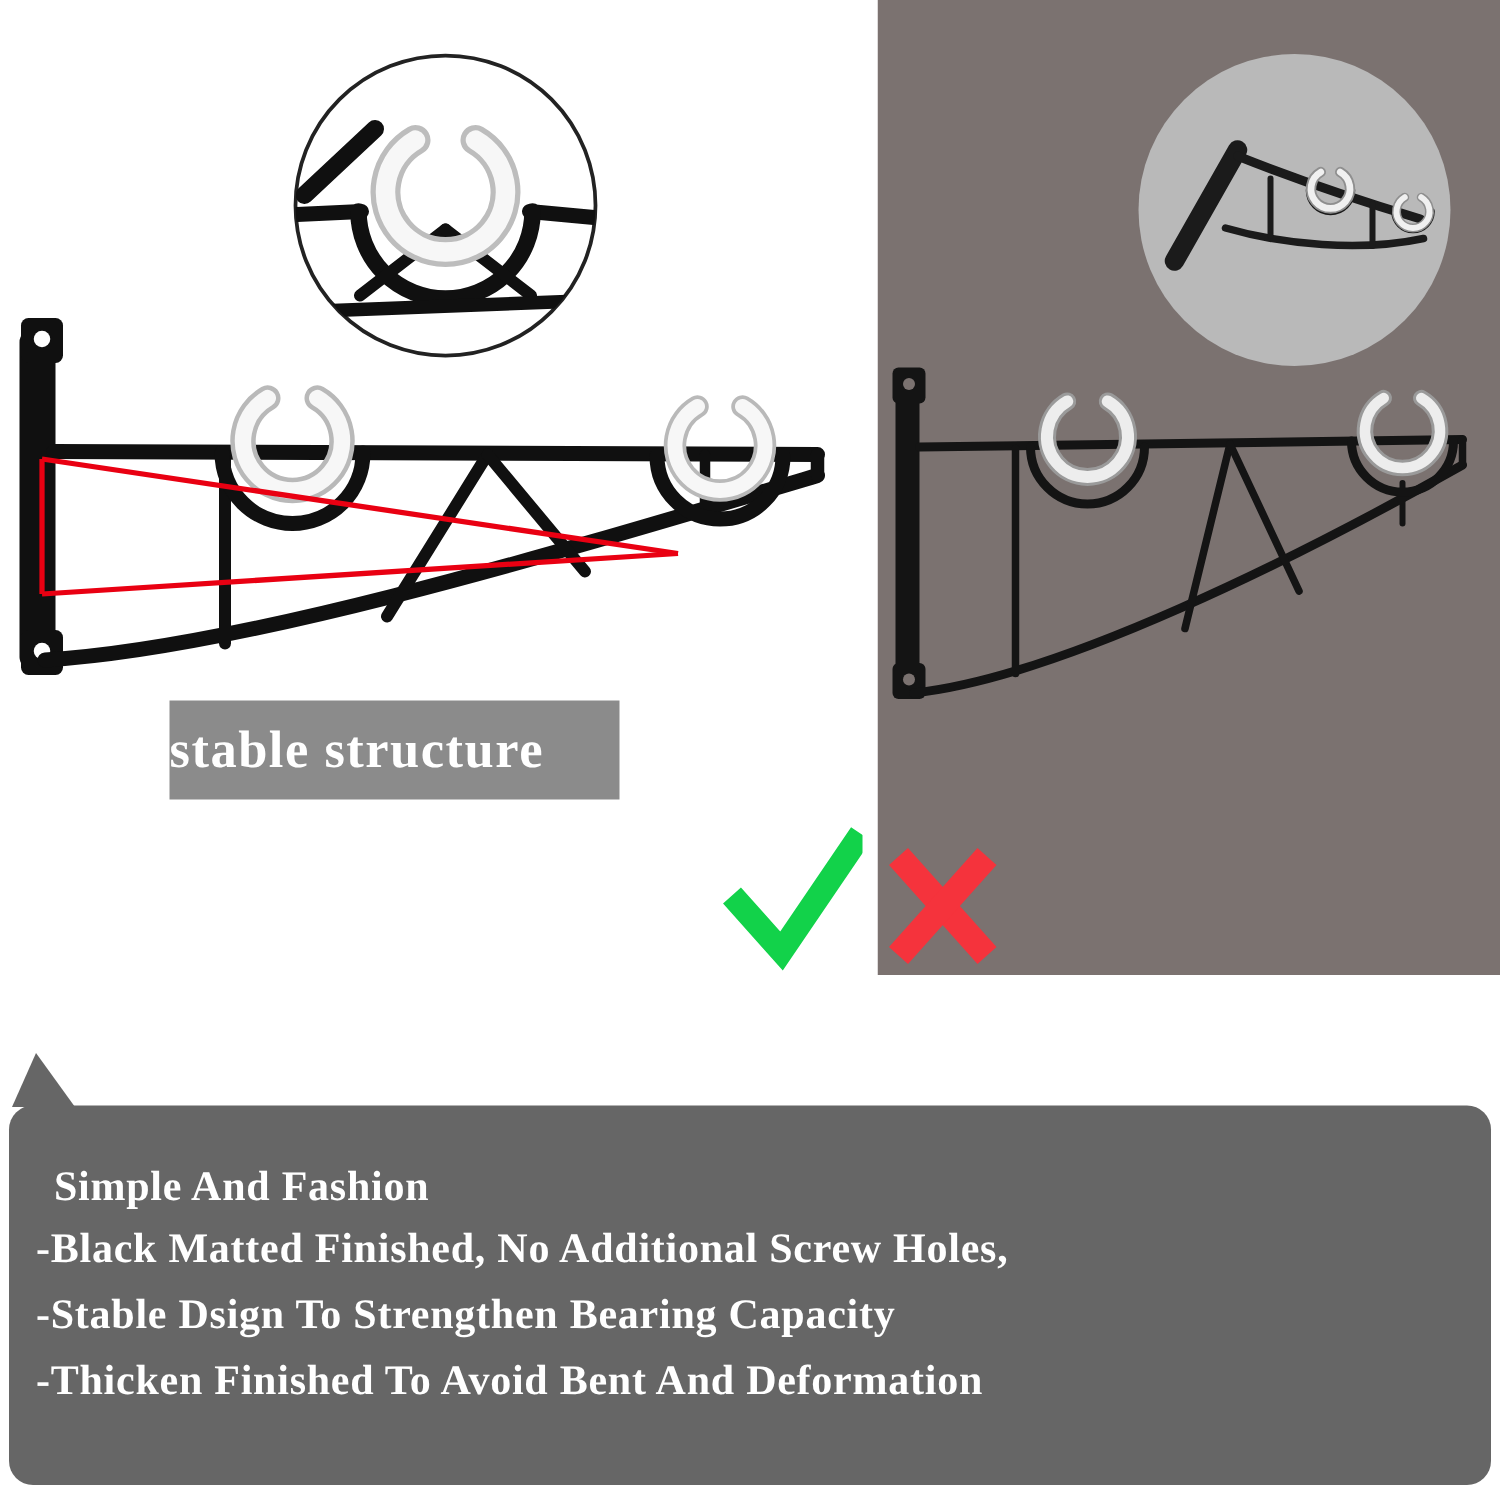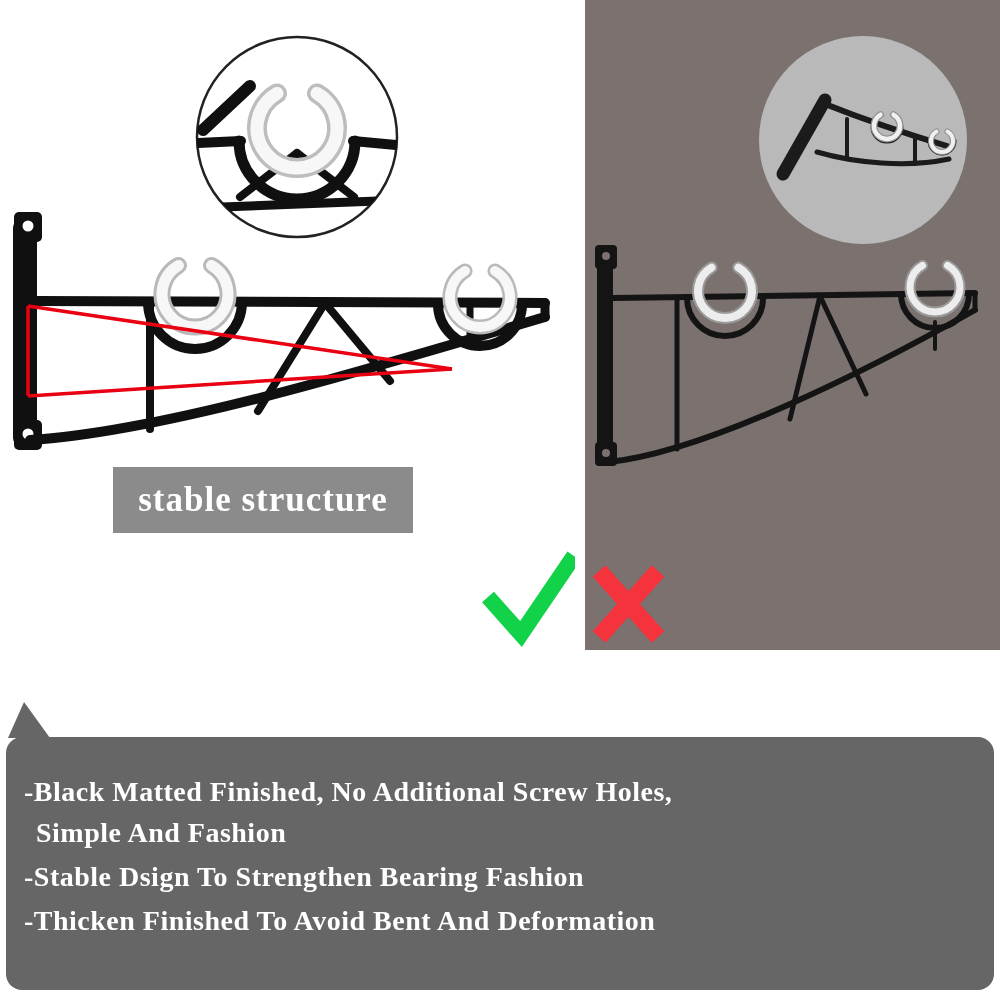--- a/index.html
+++ b/index.html
@@ -2,21 +2,21 @@
 <html><head>
 <meta charset="utf-8">
 <style>
   html,body{margin:0;padding:0;background:#fff;}
   .stage{position:relative;width:1000px;height:1000px;background:#ffffff;overflow:hidden;
          font-family:"Liberation Sans", sans-serif;}
   .panel-left{position:absolute;left:0;top:0;width:575px;height:650px;background:#ffffff;}
   .panel-right{position:absolute;left:585px;top:0;width:415px;height:650px;}
   svg{display:block;}
   .label-box{position:absolute;left:113px;top:467px;width:300px;height:66px;background:#8b8b8b;
-             display:flex;align-items:center;justify-content:center;
+             display:flex;align-items:center;
              font:bold 35px "Liberation Serif", serif;color:#ffffff;letter-spacing:1px;}
   .footer{position:absolute;left:6px;top:737px;width:988px;height:253px;background:#666666;
           border-radius:16px;box-sizing:border-box;padding-top:34px;}
   .footer-tri{position:absolute;left:2px;top:-35px;width:0;height:0;
               border-left:16px solid transparent;border-right:26px solid transparent;
               border-bottom:36px solid #666666;}
   .f-line{font:bold 28px "Liberation Serif", serif;color:#ffffff;margin-left:18px;
           height:41px;line-height:41px;white-space:nowrap;letter-spacing:0.5px;}
   .l2{margin-left:30px;}
   .l3{margin-top:3px;}
@@ -140,19 +140,19 @@
 
       <g>
         <path d="M14 571 L73 637" fill="none" stroke="#f5333c" stroke-width="17"></path>
         <path d="M73 571 L14 637" fill="none" stroke="#f5333c" stroke-width="17"></path>
       </g>
     </svg>
   </div>
 
   <div class="footer">
     <div class="footer-tri"></div>
+    <div class="f-line l2">Simple And Fashion</div>
     <div class="f-line l1">-Black Matted Finished, No Additional Screw Holes,</div>
-    <div class="f-line l2">Simple And Fashion</div>
-    <div class="f-line l3">-Stable Dsign To Strengthen Bearing Fashion</div>
+    <div class="f-line l3">-Stable Dsign To Strengthen Bearing Capacity</div>
     <div class="f-line l4">-Thicken Finished To Avoid Bent And Deformation</div>
   </div>
 
 </div>
 
 </body></html>

